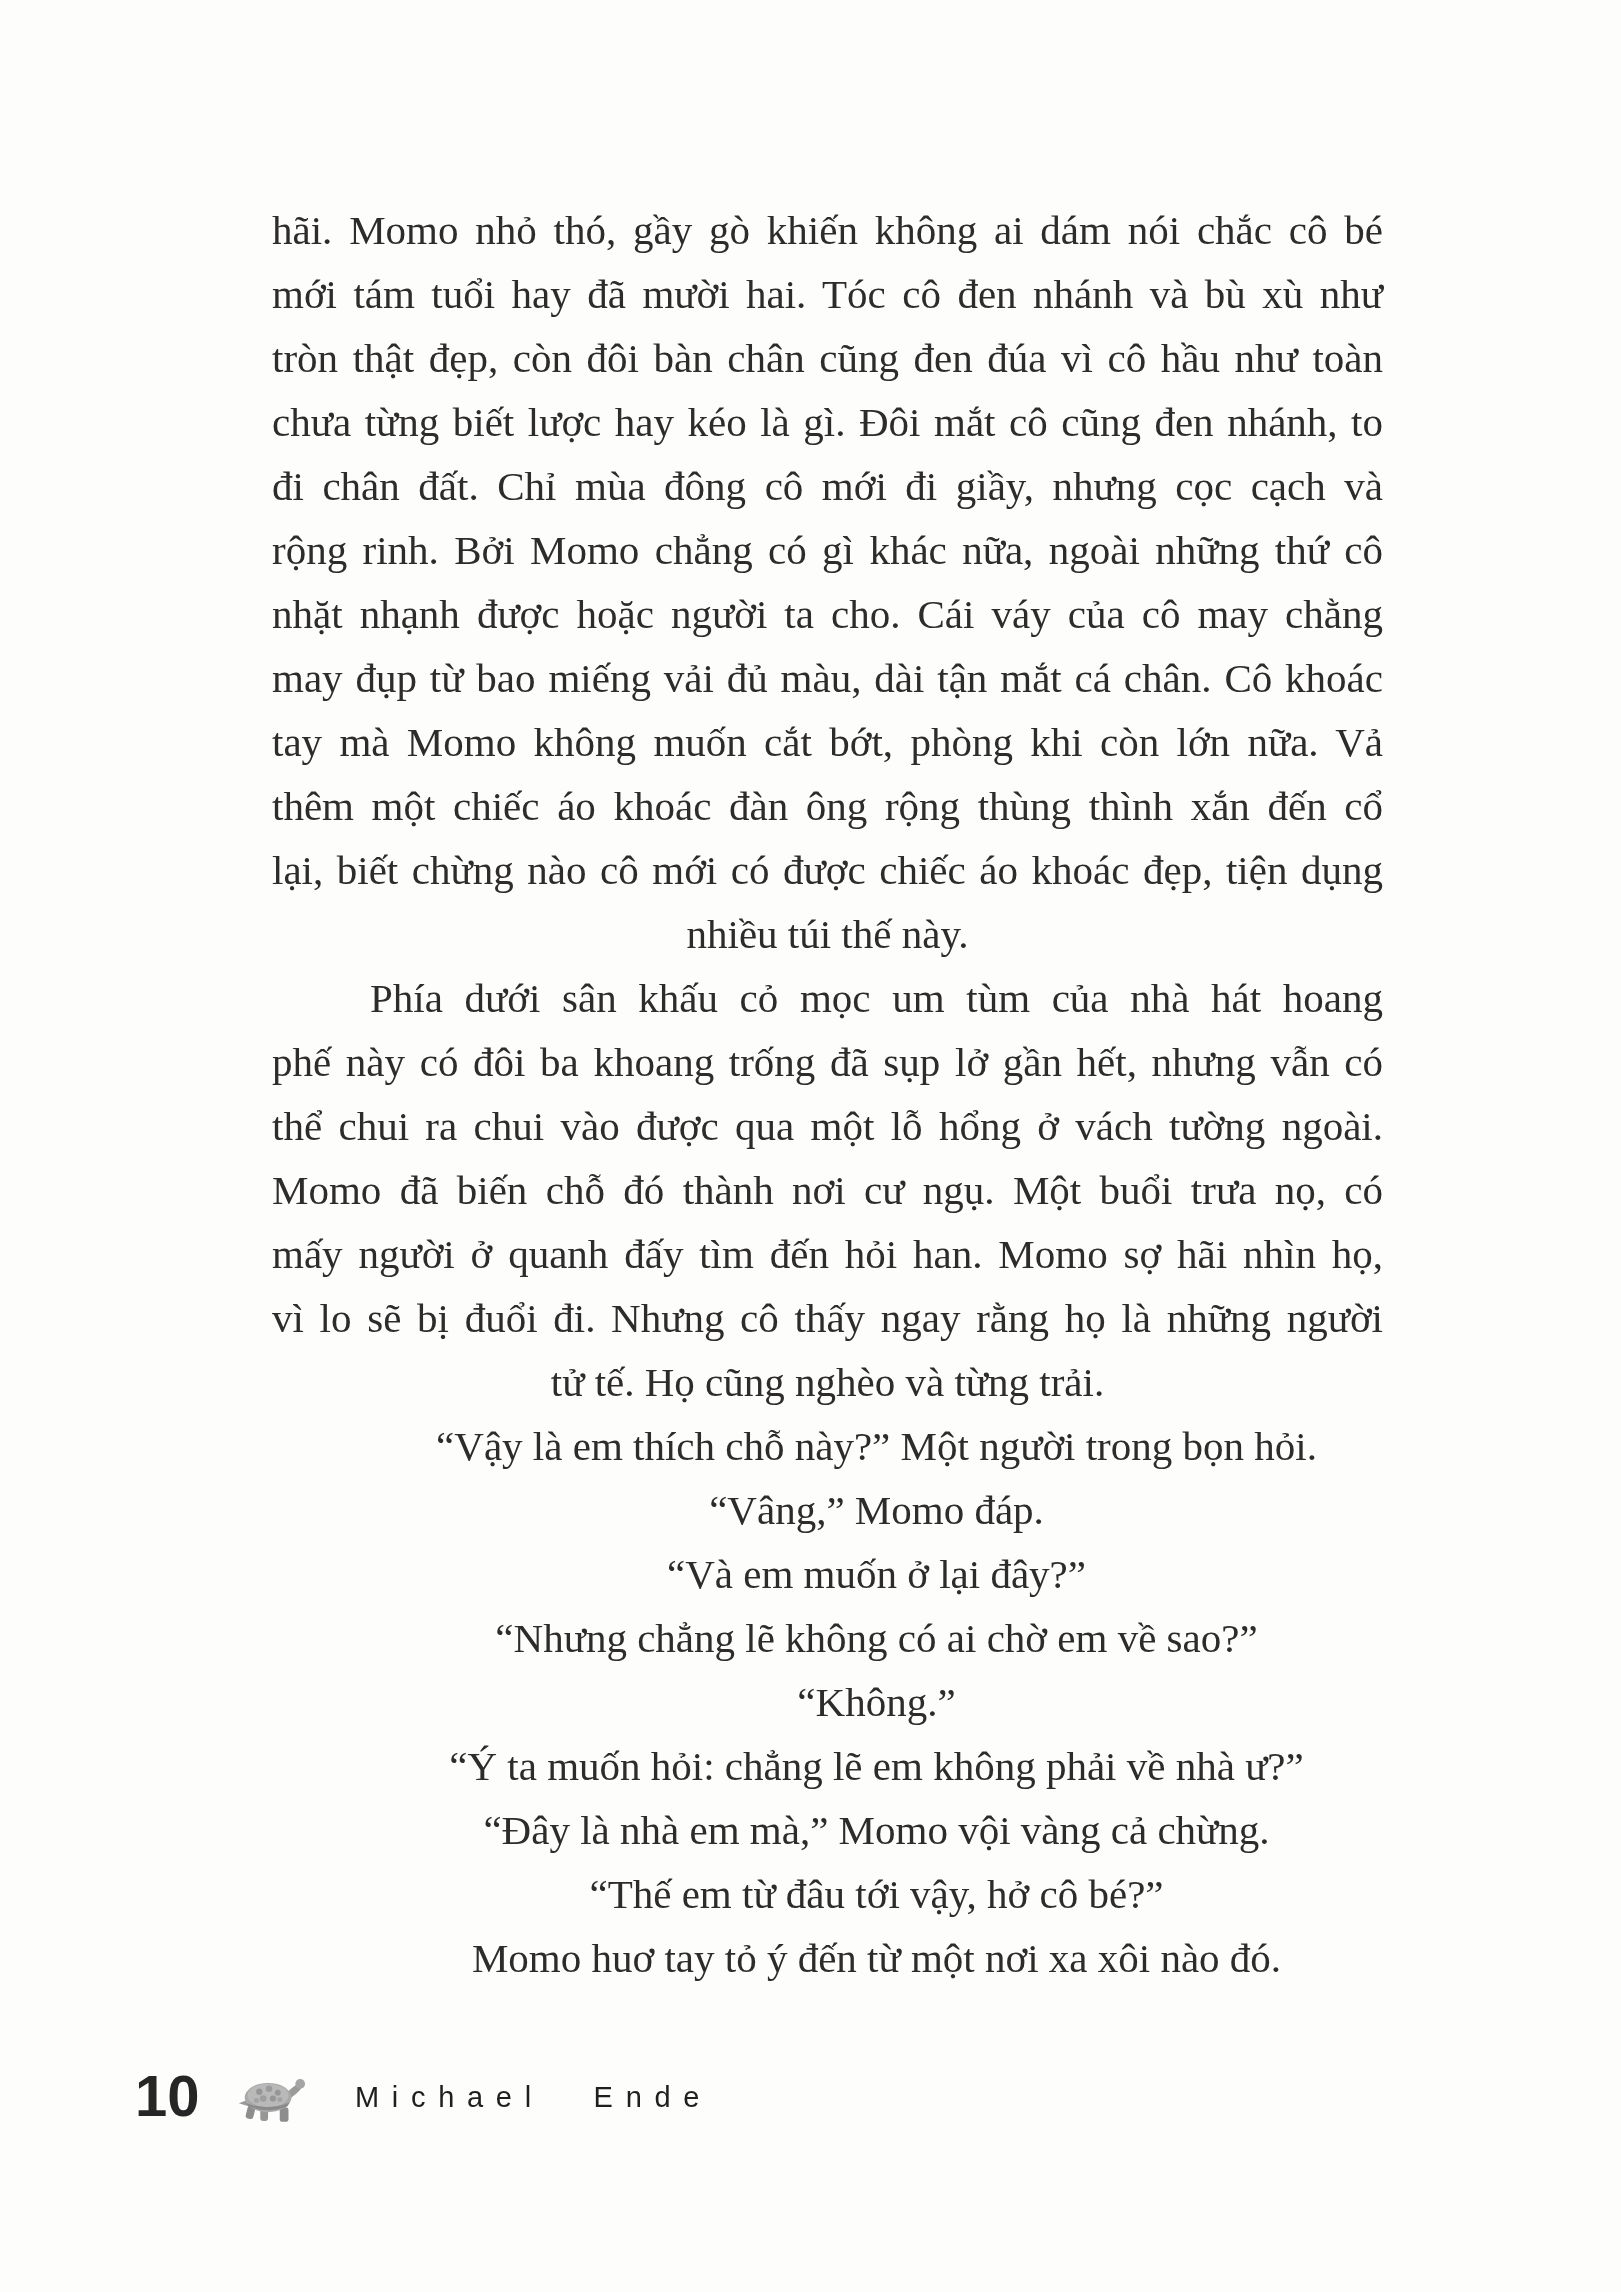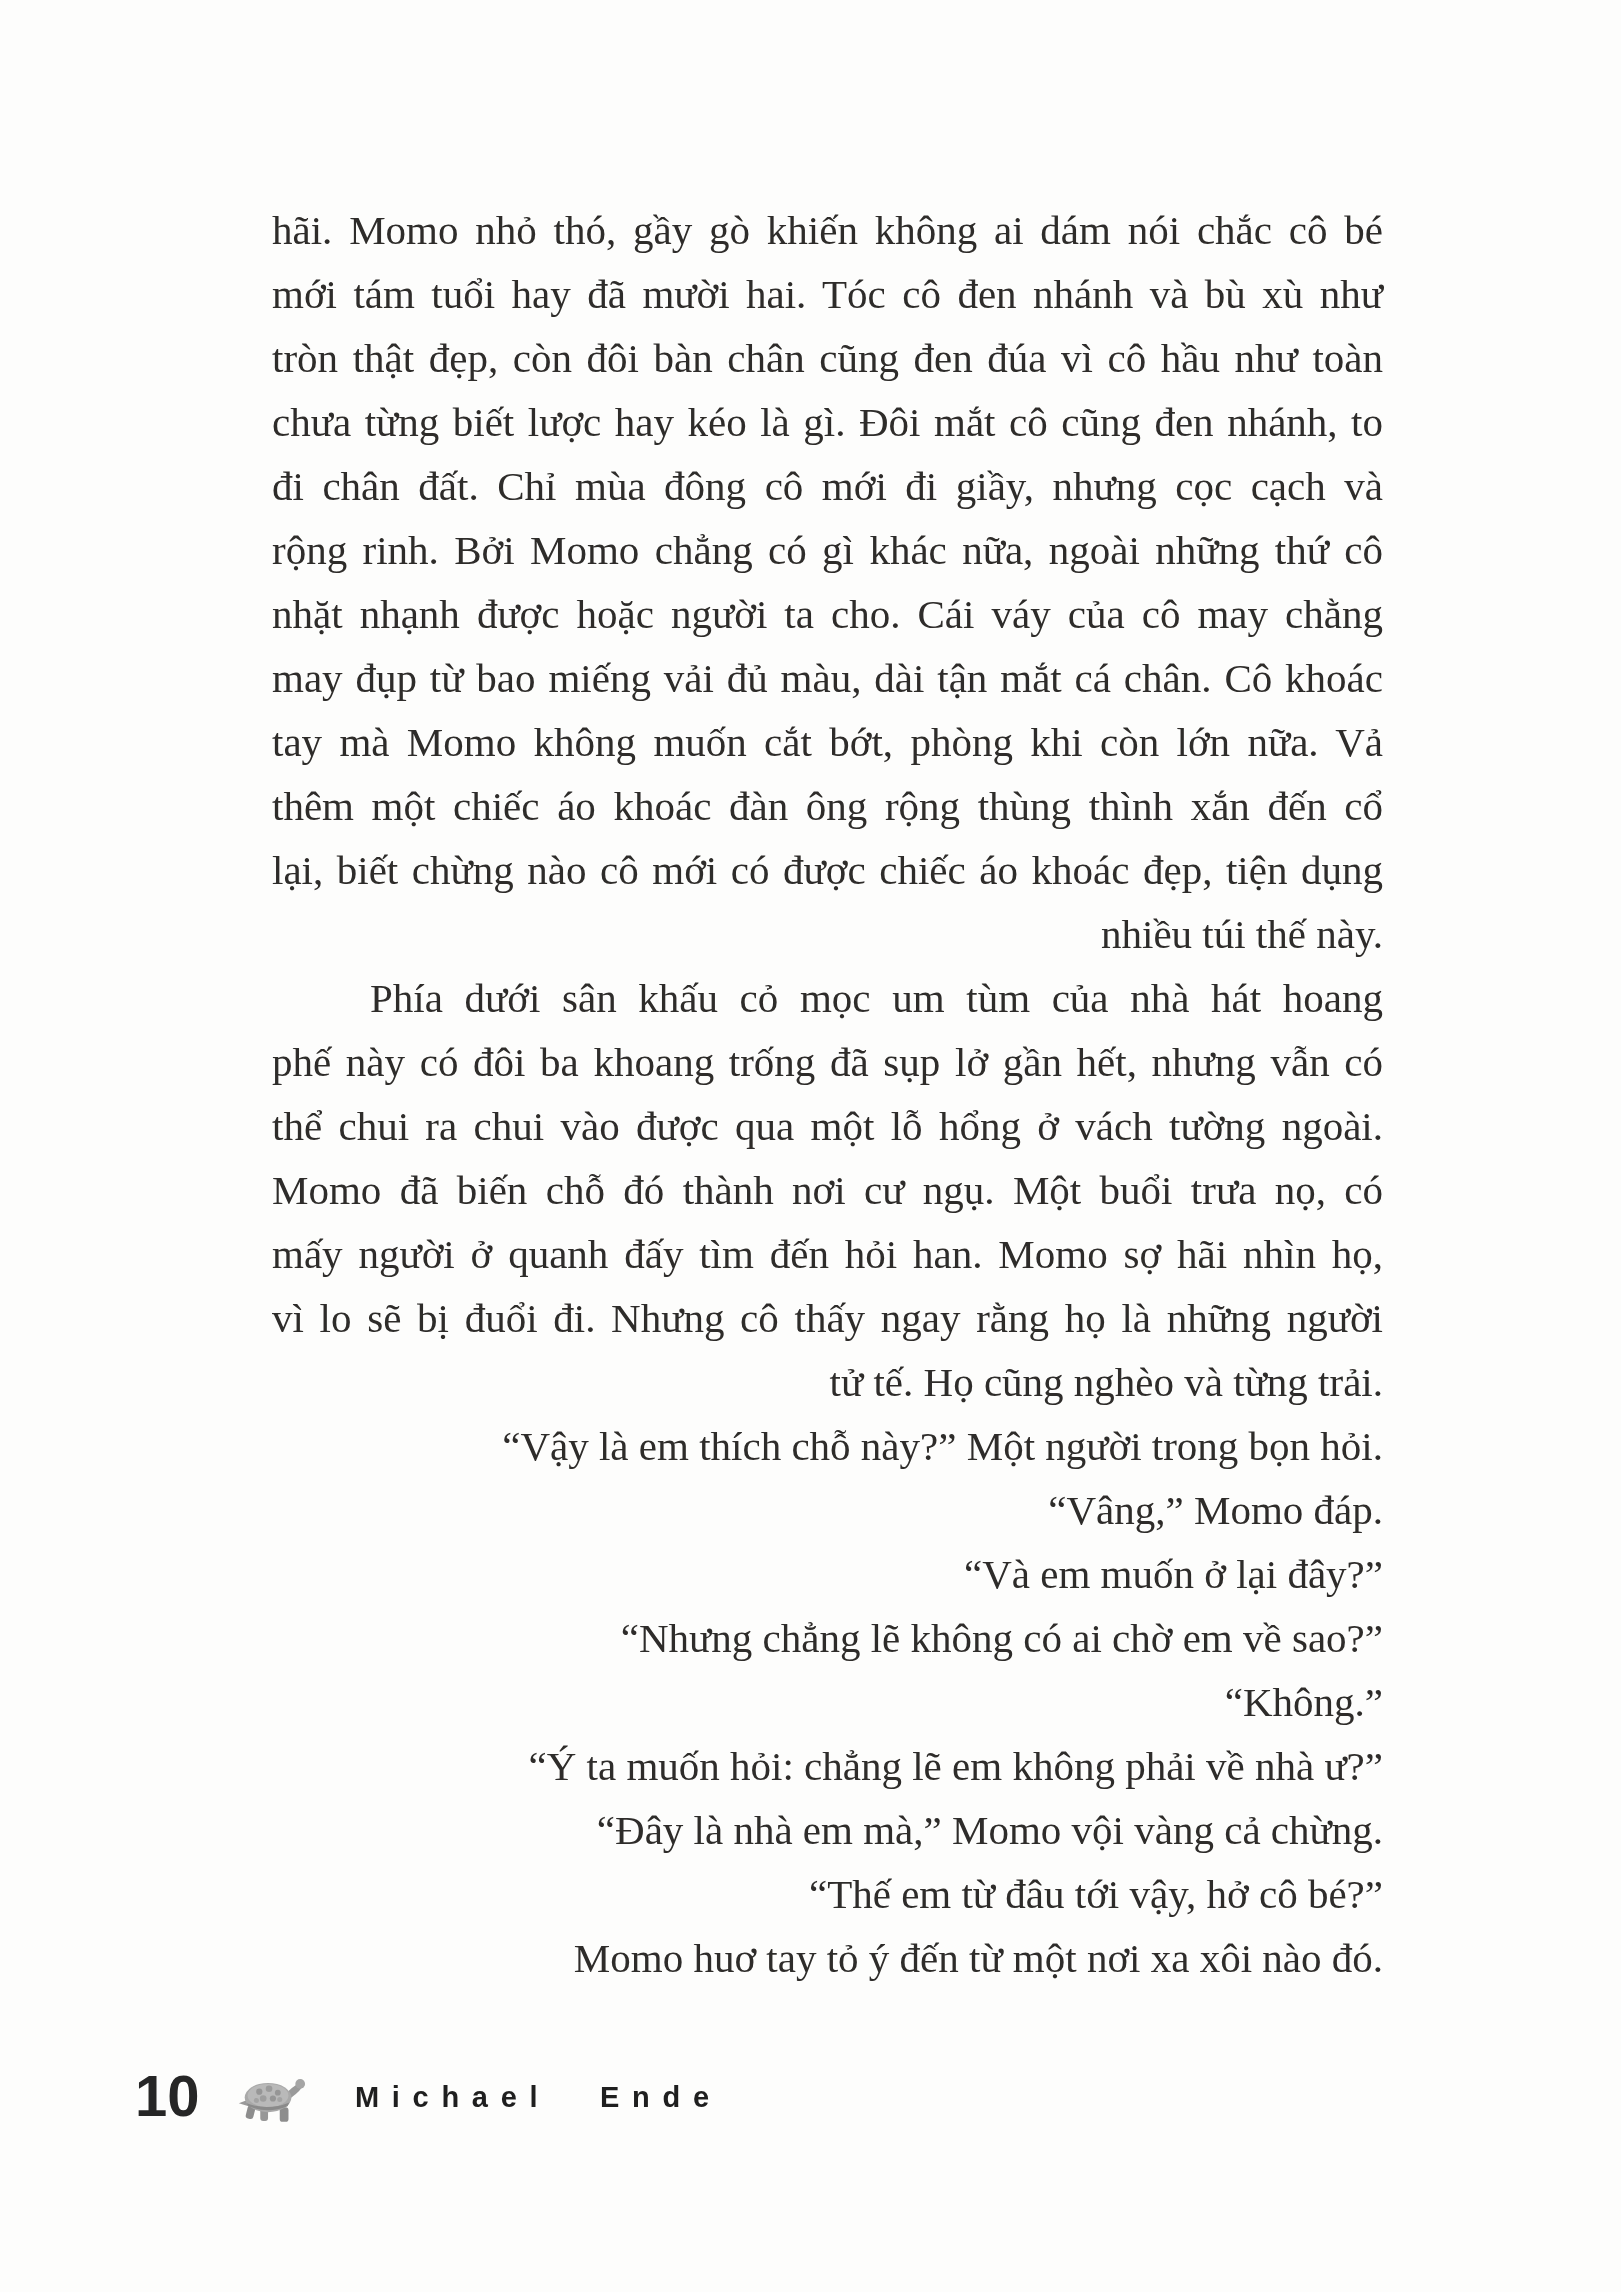--- a/index.html
+++ b/index.html
@@ -21,21 +21,21 @@
     position: absolute;
     left: 272px;
     top: 198px;
     width: 1111px;
     color: #2e2c2a;
     font-size: 41px;
   }
   .line {
     line-height: 64px;
     height: 64px;
-    text-align: right;
+    text-align: center;
   }
   .line.j {
     text-align: justify;
     text-align-last: justify;
   }
   .line.ind {
     padding-left: 98px;
   }
   .footer {
     position: absolute;
@@ -59,21 +59,21 @@
     left: 233px;
     top: 7.8px;
     width: 74px;
     height: 49px;
   }
   .author {
     position: absolute;
     left: 355px;
     top: 13.7px;
     font-family: "Liberation Sans", sans-serif;
-    font-weight: bold;
+    font-weight: normal;
     font-size: 29px;
     line-height: 35px;
     letter-spacing: 12.7px;
     word-spacing: 29px;
     color: #1f1f1f;
     white-space: nowrap;
   }
 </style>
 </head>
 <body>

